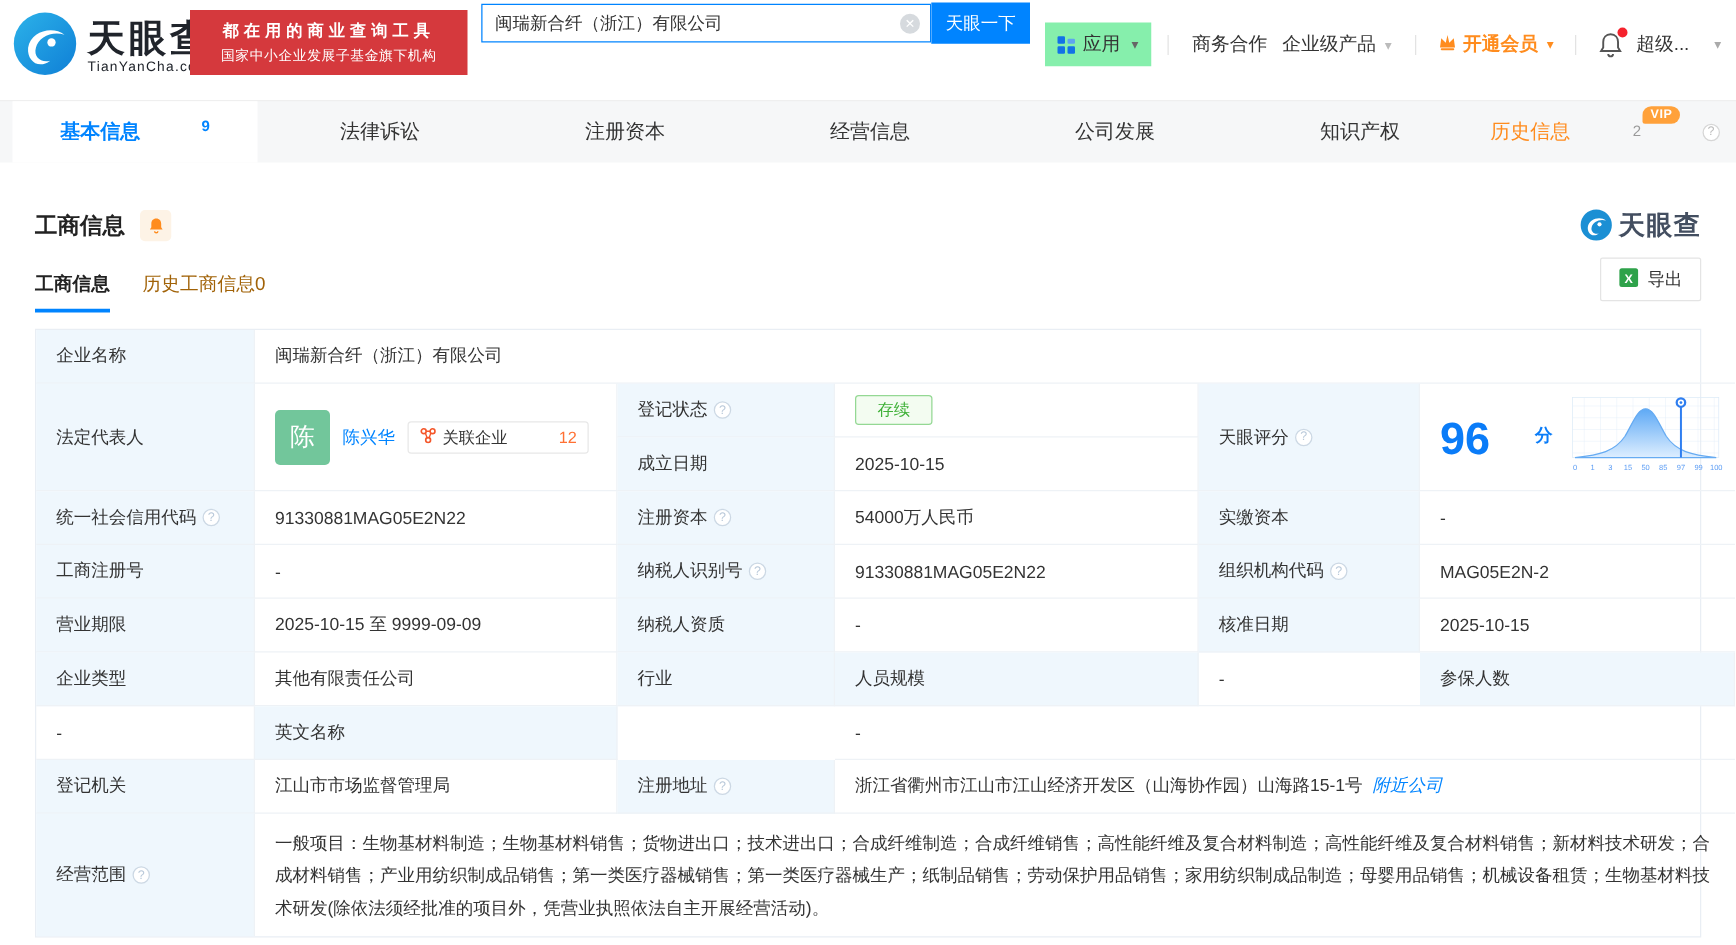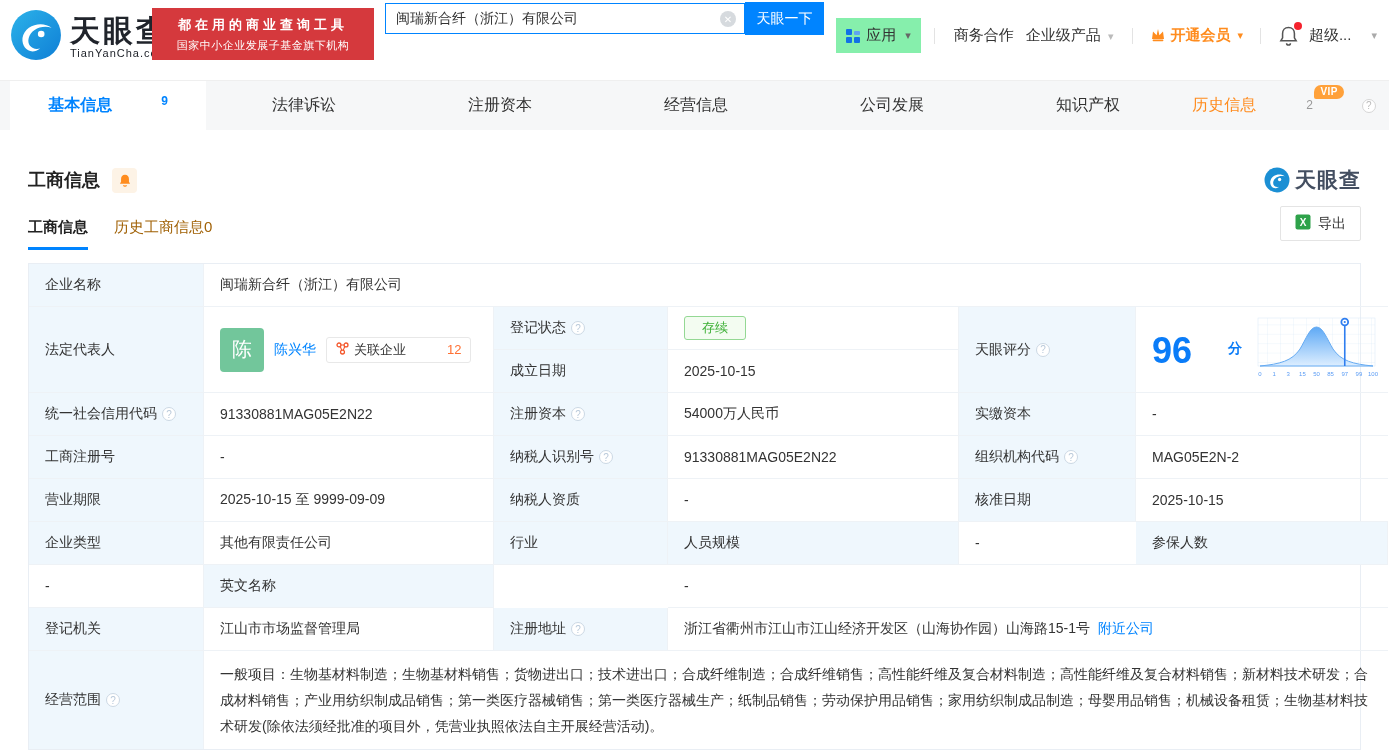--- a/index.html
+++ b/index.html
@@ -89,21 +89,21 @@
   .rel-badge { display:inline-flex; align-items:center; gap:5px; border:1px solid #e8e8e8; border-radius:3px;
     height:26px; padding:0 9px; font-size:13px; cursor:pointer; background:#fff;}
   .rel-count { color:#ff7033;margin-left:36px; }
   .status-badge { display:inline-block; padding:3px 17px; border:1px solid #94d894; background:#f3fcf1;
     color:#3eb037; border-radius:3px; font-size:13px; line-height:16px;}
   .score-cell { gap:12px; padding-right:8px;}
   .score-num { color:#0a7cf8; font-weight:bold; font-size:36px; line-height:36px; display:flex; align-items:flex-end;gap:36px;}
   .score-unit { font-size:14px; font-weight:bold; margin-bottom:3px;}
   .axis-lab { font-size:6px; fill:#5b9cf4; }
   .scope-cell { display:block; line-height:26px; padding:10px 16px;}
-  .addr-cell .link { margin-left:8px; white-space:nowrap;}
+  .addr-cell .link { margin-left:8px; white-space:nowrap;font-style:italic;}
   .dash { color:#333; }
 </style>
 </head>
 <body>
 
 <div class="topbar">
   <div class="logo">
     <span>
       <svg width="52" height="52" viewBox="0 0 50 50">
         <defs>

